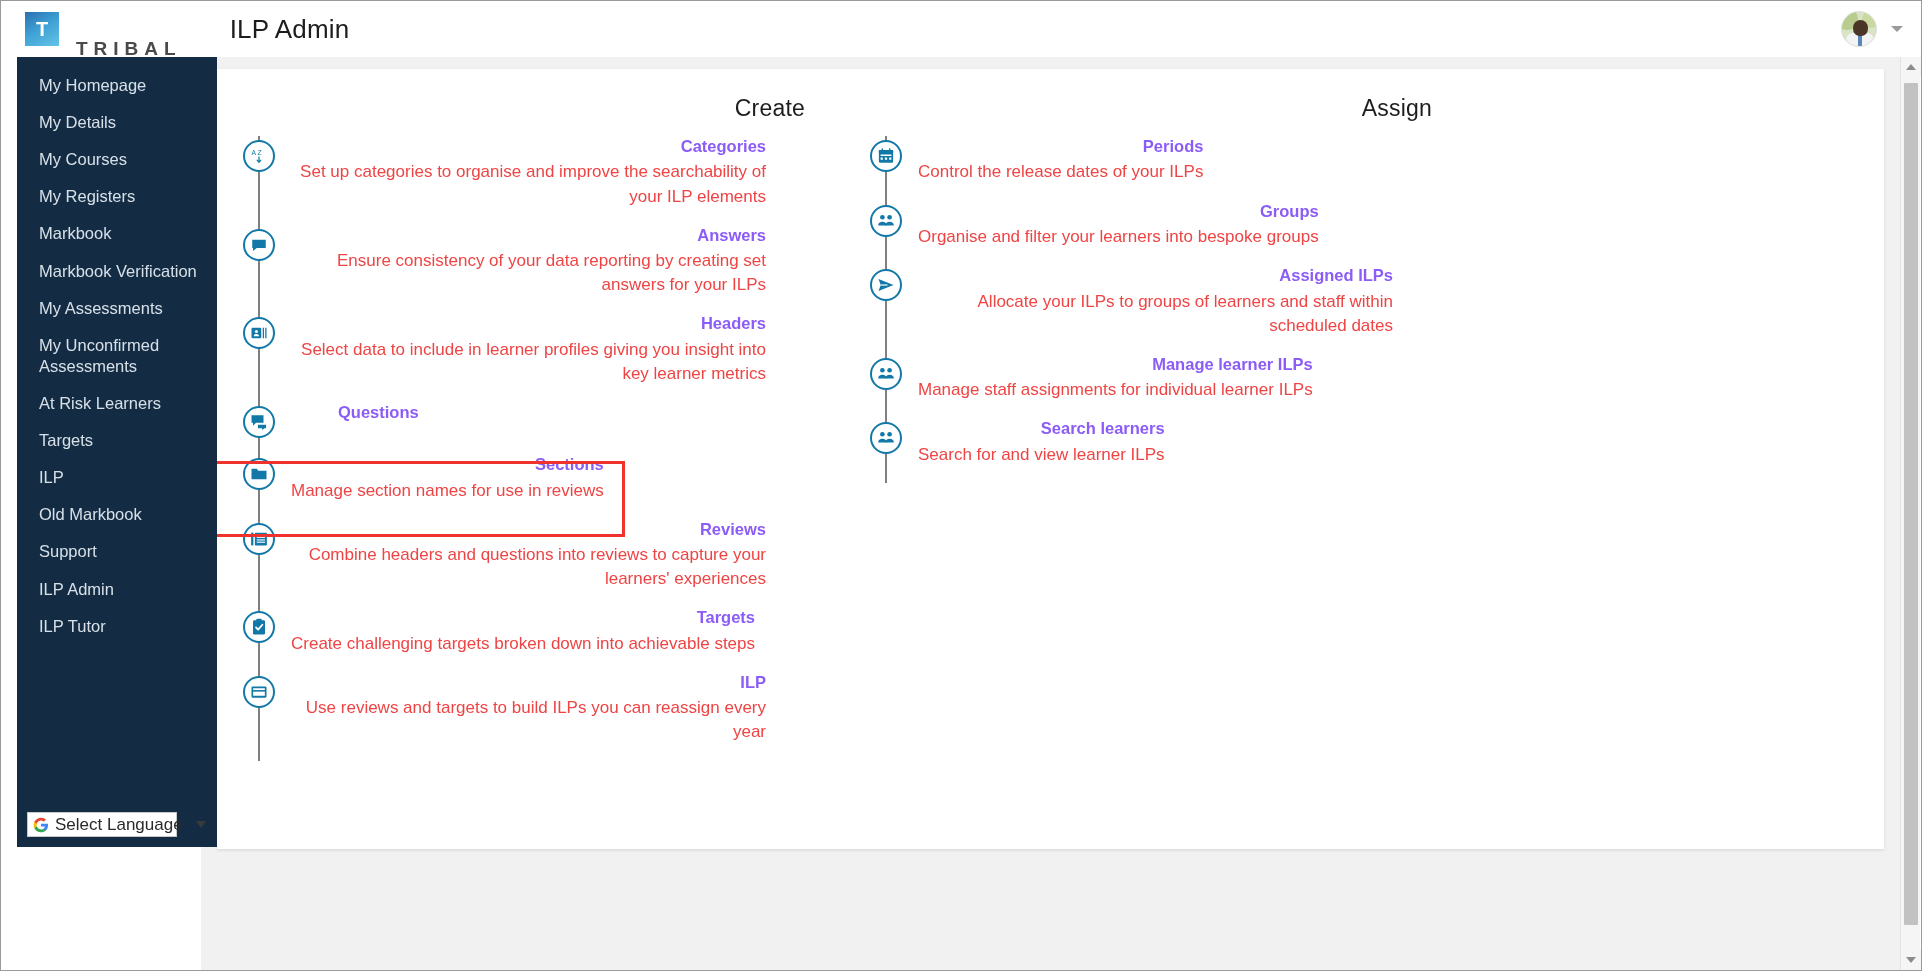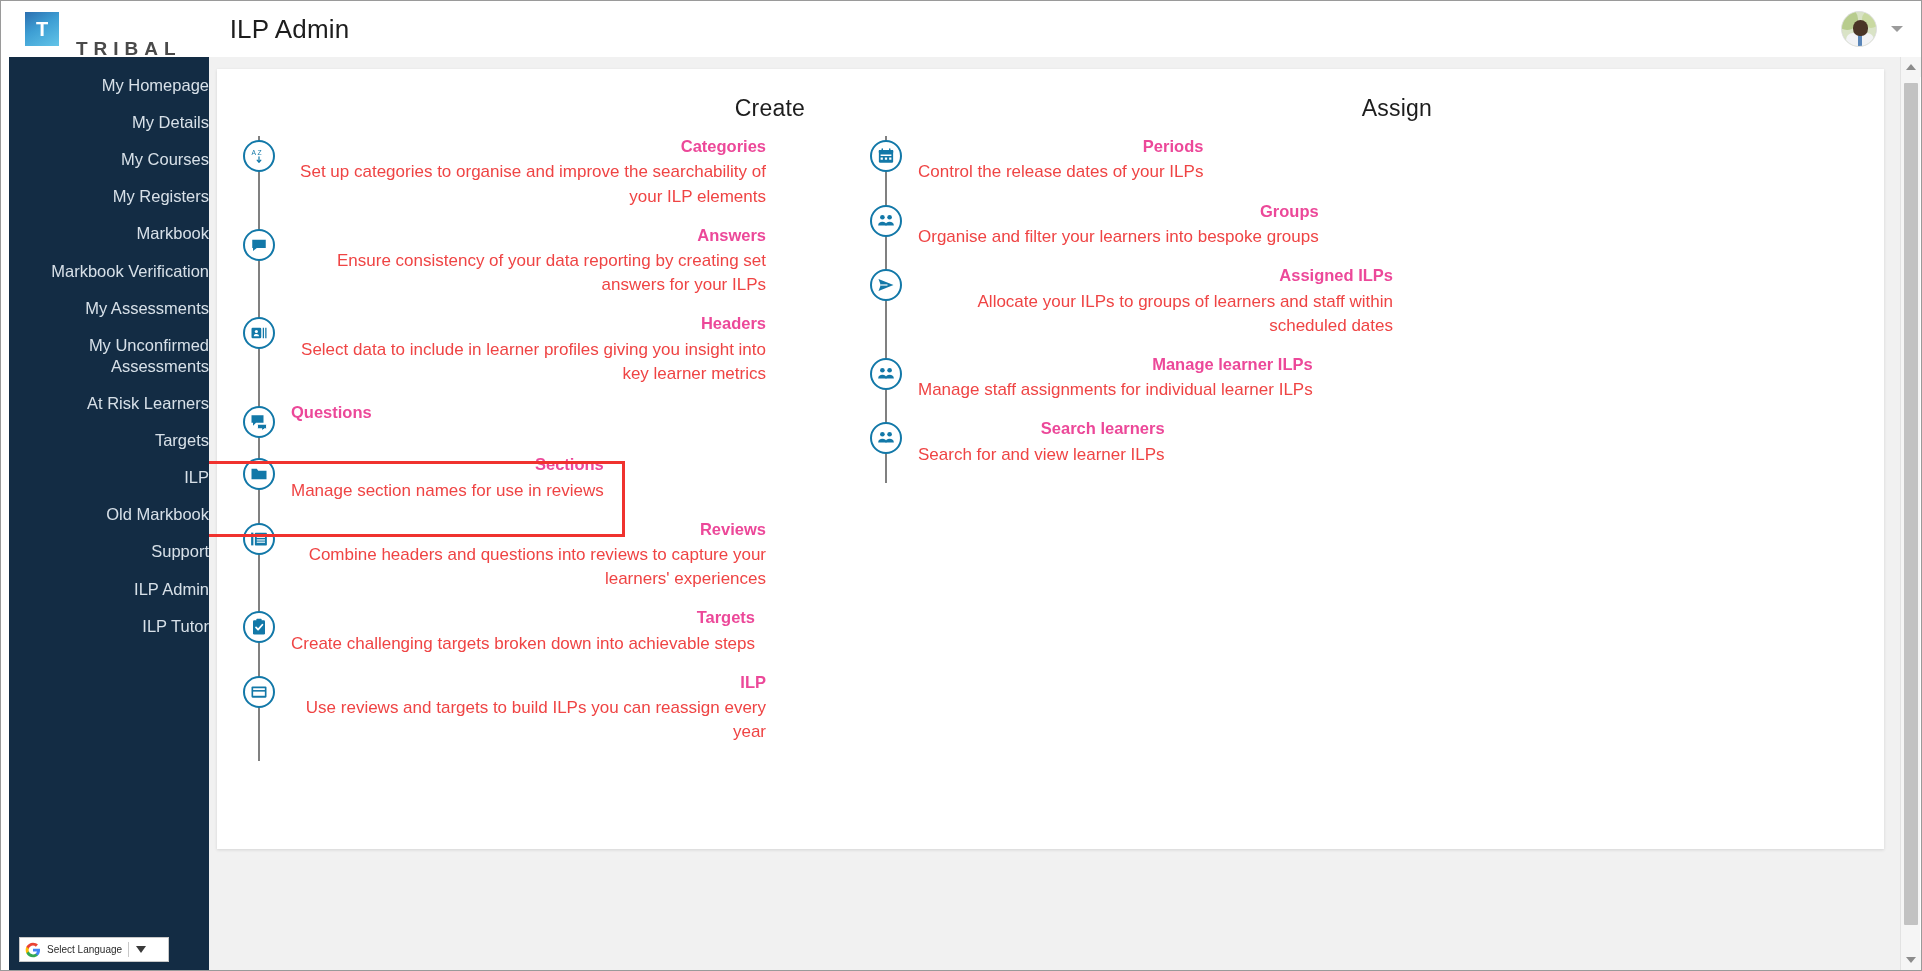--- a/index.html
+++ b/index.html
@@ -83,26 +83,25 @@
   }
   .caret-down {
     width: 0; height: 0;
     border-left: 6px solid transparent;
     border-right: 6px solid transparent;
     border-top: 6px solid #9b9b9b;
   }
 
   
   .sidebar {
-    position: absolute; left: 8px; top: 56px;
-    width: 200px; height: 915px;
+    position: absolute; left: 16px; top: 56px;
+    width: 200px; height: 790px;
     background: #132c44;
     overflow: hidden;
     z-index: 20;
-    text-align: right;
   }
   .nav-list { padding-top: 10px; }
   .nav-item {
     display: block;
     color: #d7e0e8;
     font-size: 16.5px;
     line-height: 1.28;
     padding: 8px 0 8px 22px;
     text-decoration: none;
     cursor: pointer;
@@ -115,21 +114,21 @@
     border: 1px solid #c8c8c8;
     display: flex; align-items: center;
     padding: 0 5px;
     cursor: pointer;
   }
   .g-logo {
     width: 16px; height: 16px; position: relative; flex: 0 0 16px;
     margin-right: 6px;
   }
   .lang-label {
-    font-size: 10px; color: #2a2a2a;
+    font-size: 17px; color: #2a2a2a;
     font-family: "Liberation Sans", sans-serif;
     white-space: nowrap;
   }
   .lang-sep {
     width: 1px; height: 15px; background: #c8c8c8; margin: 0 7px 0 6px;
   }
   .lang-caret {
     width: 0; height: 0;
     border-left: 5px solid transparent;
     border-right: 5px solid transparent;
@@ -182,25 +181,26 @@
     border-radius: 50%;
     background: #ffffff;
     border: 2px solid #1278a8;
     display: flex; align-items: center; justify-content: center;
     color: #1278a8;
   }
   .tl-body { margin-left: 16px; padding-top: 0px; }
   .tl-title {
     display: inline-block;
     font-size: 16.5px; font-weight: bold;
-    color: #ec4899;
+    color: #8b5cf6;
     text-decoration: none;
     line-height: 1.3;
     margin-bottom: 3px;
     cursor: pointer;
+    margin-left: 47px;
   }
   .tl-desc {
     font-size: 17px;
     color: #ef4444;
     line-height: 1.42;
     max-width: 475px;
   }
   .tl-item.highlight { }
   .hl-box {
     position: absolute;

